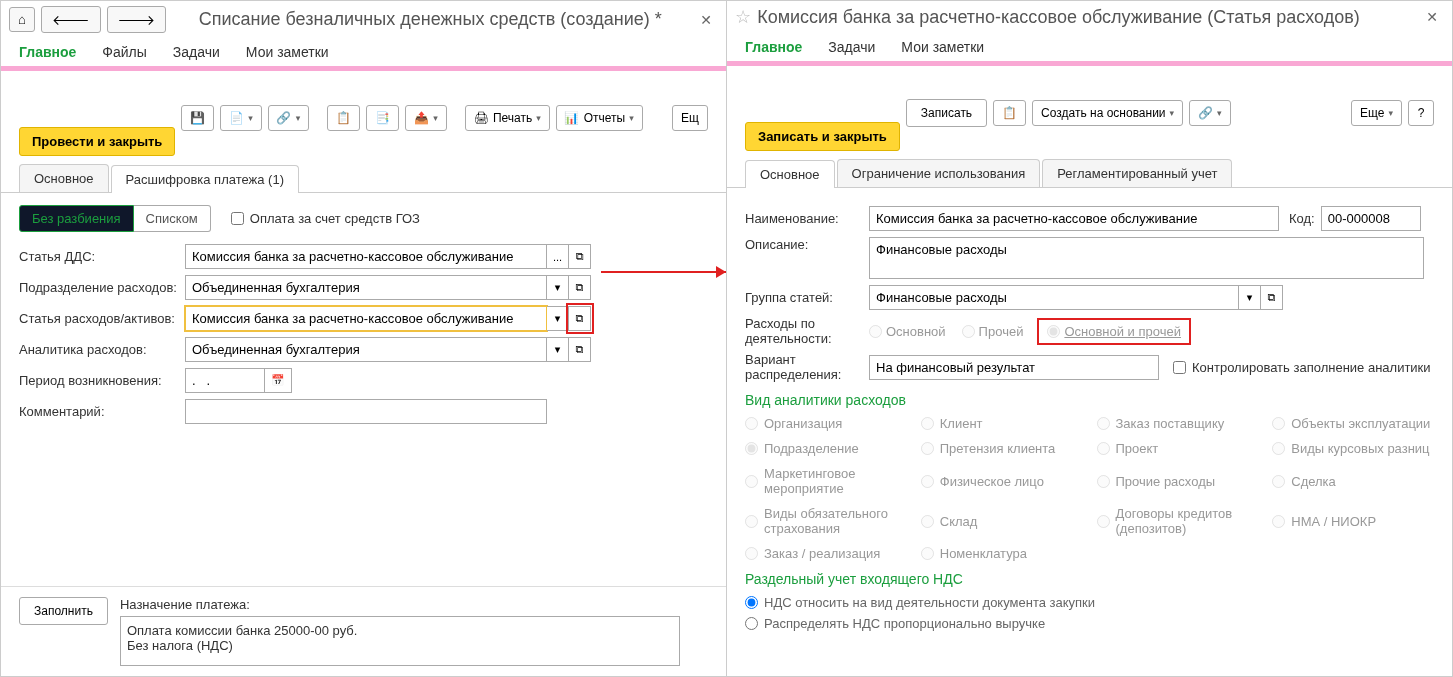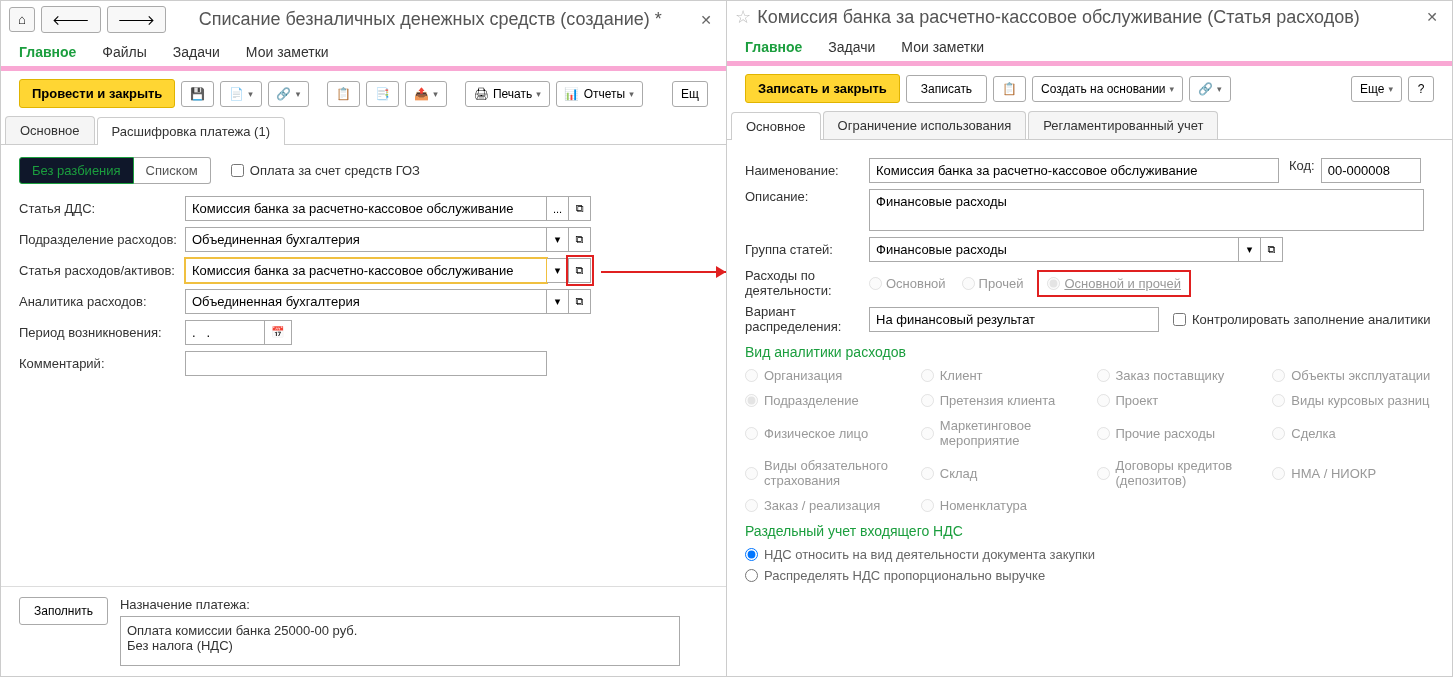--- a/index.html
+++ b/index.html
@@ -12,26 +12,26 @@
 .nav-btn { border: 1px solid #aaa; background: #f8f8f8; padding: 4px 10px; border-radius: 3px; cursor: pointer; font-size: 14px; }
 .home-btn { border: 1px solid #aaa; background: #f8f8f8; padding: 4px 8px; border-radius: 3px; cursor: pointer; }
 .close-x { font-size: 14px; cursor: pointer; padding: 0 6px; color: #666; }
 .star-icon { font-size: 18px; color: #bbb; cursor: pointer; }
 
 .menu-bar { display: flex; padding: 6px 18px; gap: 26px; font-size: 14px; border-bottom: 5px solid #f9a8d4; }
 .menu-item { cursor: pointer; color: #333; }
 .menu-item.active { color: #1b9e3e; font-weight: bold; }
 
 .toolbar { display: flex; padding: 8px 18px; gap: 6px; align-items: center; flex-wrap: nowrap; }
-.btn-yellow { background: #ffd633; border: 1px solid #e0b400; padding: 6px 12px; border-radius: 3px; font-weight: bold; cursor: pointer; font-size: 13px; }
+.btn-yellow { background: #ffd633; border: 1px solid #e0b400; padding: 6px 12px; border-radius: 3px; font-weight: bold; cursor: pointer; font-size: 13px; margin-top: 48px; }
 .btn-small { background: #fff; border: 1px solid #aaa; padding: 5px 8px; border-radius: 3px; cursor: pointer; font-size: 12px; min-width: 26px; display: inline-flex; align-items: center; gap: 4px; justify-content: center; }
 .btn-small .drop { font-size: 9px; color: #666; }
 .toolbar-spacer { flex: 1; }
 
-.tabs { display: flex; padding: 0 4px; border-bottom: 1px solid #ccc; align-items: flex-end; }
+.tabs { display: flex; padding: 0 18px; border-bottom: 1px solid #ccc; align-items: flex-end; }
 .tab { border: 1px solid #ccc; border-bottom: none; padding: 6px 14px; background: #f5f5f5; cursor: pointer; font-size: 13px; border-radius: 4px 4px 0 0; margin-right: 2px; }
 .tab.active { background: #fff; position: relative; top: 1px; }
 
 .content { padding: 12px 18px; flex: 1; overflow: auto; }
 .view-toggle { display: flex; gap: 0; margin-bottom: 12px; align-items: center; }
 .vt-btn { border: 1px solid #1b9e3e; padding: 5px 12px; font-size: 13px; cursor: pointer; }
 .vt-btn.active { background: #0f172a; color: #1b9e3e; border-radius: 3px 0 0 3px; }
 .vt-btn.inactive { background: #fff; color: #555; border-left: none; border-color: #aaa; border-radius: 0 3px 3px 0; }
 .check-row { margin-left: 20px; display: flex; align-items: center; gap: 6px; }
 
@@ -50,21 +50,21 @@
 .footer-label { font-size: 13px; margin-bottom: 4px; }
 .footer-text { border: 1px solid #aaa; padding: 6px; font-size: 13px; width: 560px; min-height: 50px; background: #fff; }
 
 .arrow-annotation { position: absolute; left: 600px; top: 270px; width: 130px; height: 2px; background: #e02020; }
 .arrow-annotation::after { content: ''; position: absolute; right: -1px; top: -5px; border: 6px solid transparent; border-left: 10px solid #e02020; }
 
 
 .form-input-r { border: 1px solid #aaa; padding: 4px 6px; font-size: 13px; width: 410px; background: #fff; }
 .form-input-r2 { border: 1px solid #aaa; padding: 4px 6px; font-size: 13px; width: 370px; background: #fff; }
 .textarea-r { border: 1px solid #aaa; padding: 4px 6px; font-size: 13px; width: 555px; height: 42px; background: #fff; resize: none; }
-.code-wrap { margin-left: 10px; display: flex; gap: 6px; }
+.code-wrap { margin-left: 10px; display: flex; align-items: center; gap: 6px; }
 .code-input { border: 1px solid #aaa; padding: 4px 6px; font-size: 13px; width: 100px; }
 .radio-group { display: flex; gap: 16px; align-items: center; }
 .radio-item { display: flex; align-items: center; gap: 4px; color: #999; font-size: 13px; }
 .radio-item.highlighted-red { outline: 2px solid #e02020; padding: 4px 8px; text-decoration: underline; }
 .section-title { color: #1b9e3e; font-size: 14px; margin: 10px 0 8px 0; }
 .analytics-grid { display: grid; grid-template-columns: repeat(4, 1fr); gap: 10px 14px; }
 .analytics-item { display: flex; align-items: center; gap: 6px; color: #999; font-size: 13px; }
 .vds-item { display: flex; align-items: center; gap: 6px; color: #666; font-size: 13px; margin: 6px 0; }
 input[type=radio]:disabled, input[type=checkbox]:disabled { opacity: 0.6; }
 </style>
@@ -298,25 +298,25 @@
         <div class="analytics-item">
           <input type="radio" disabled="" style="">
           <span>Проект</span>
         </div>
         <div class="analytics-item">
           <input type="radio" disabled="" style="">
           <span>Виды курсовых разниц</span>
         </div>
         <div class="analytics-item">
           <input type="radio" disabled="" style="">
+          <span>Маркетинговое мероприятие</span>
+        </div>
+        <div class="analytics-item">
+          <input type="radio" disabled="" style="">
           <span>Физическое лицо</span>
-        </div>
-        <div class="analytics-item">
-          <input type="radio" disabled="" style="">
-          <span>Маркетинговое мероприятие</span>
         </div>
         <div class="analytics-item">
           <input type="radio" disabled="" style="">
           <span>Прочие расходы</span>
         </div>
         <div class="analytics-item">
           <input type="radio" disabled="" style="">
           <span>Сделка</span>
         </div>
         <div class="analytics-item">

